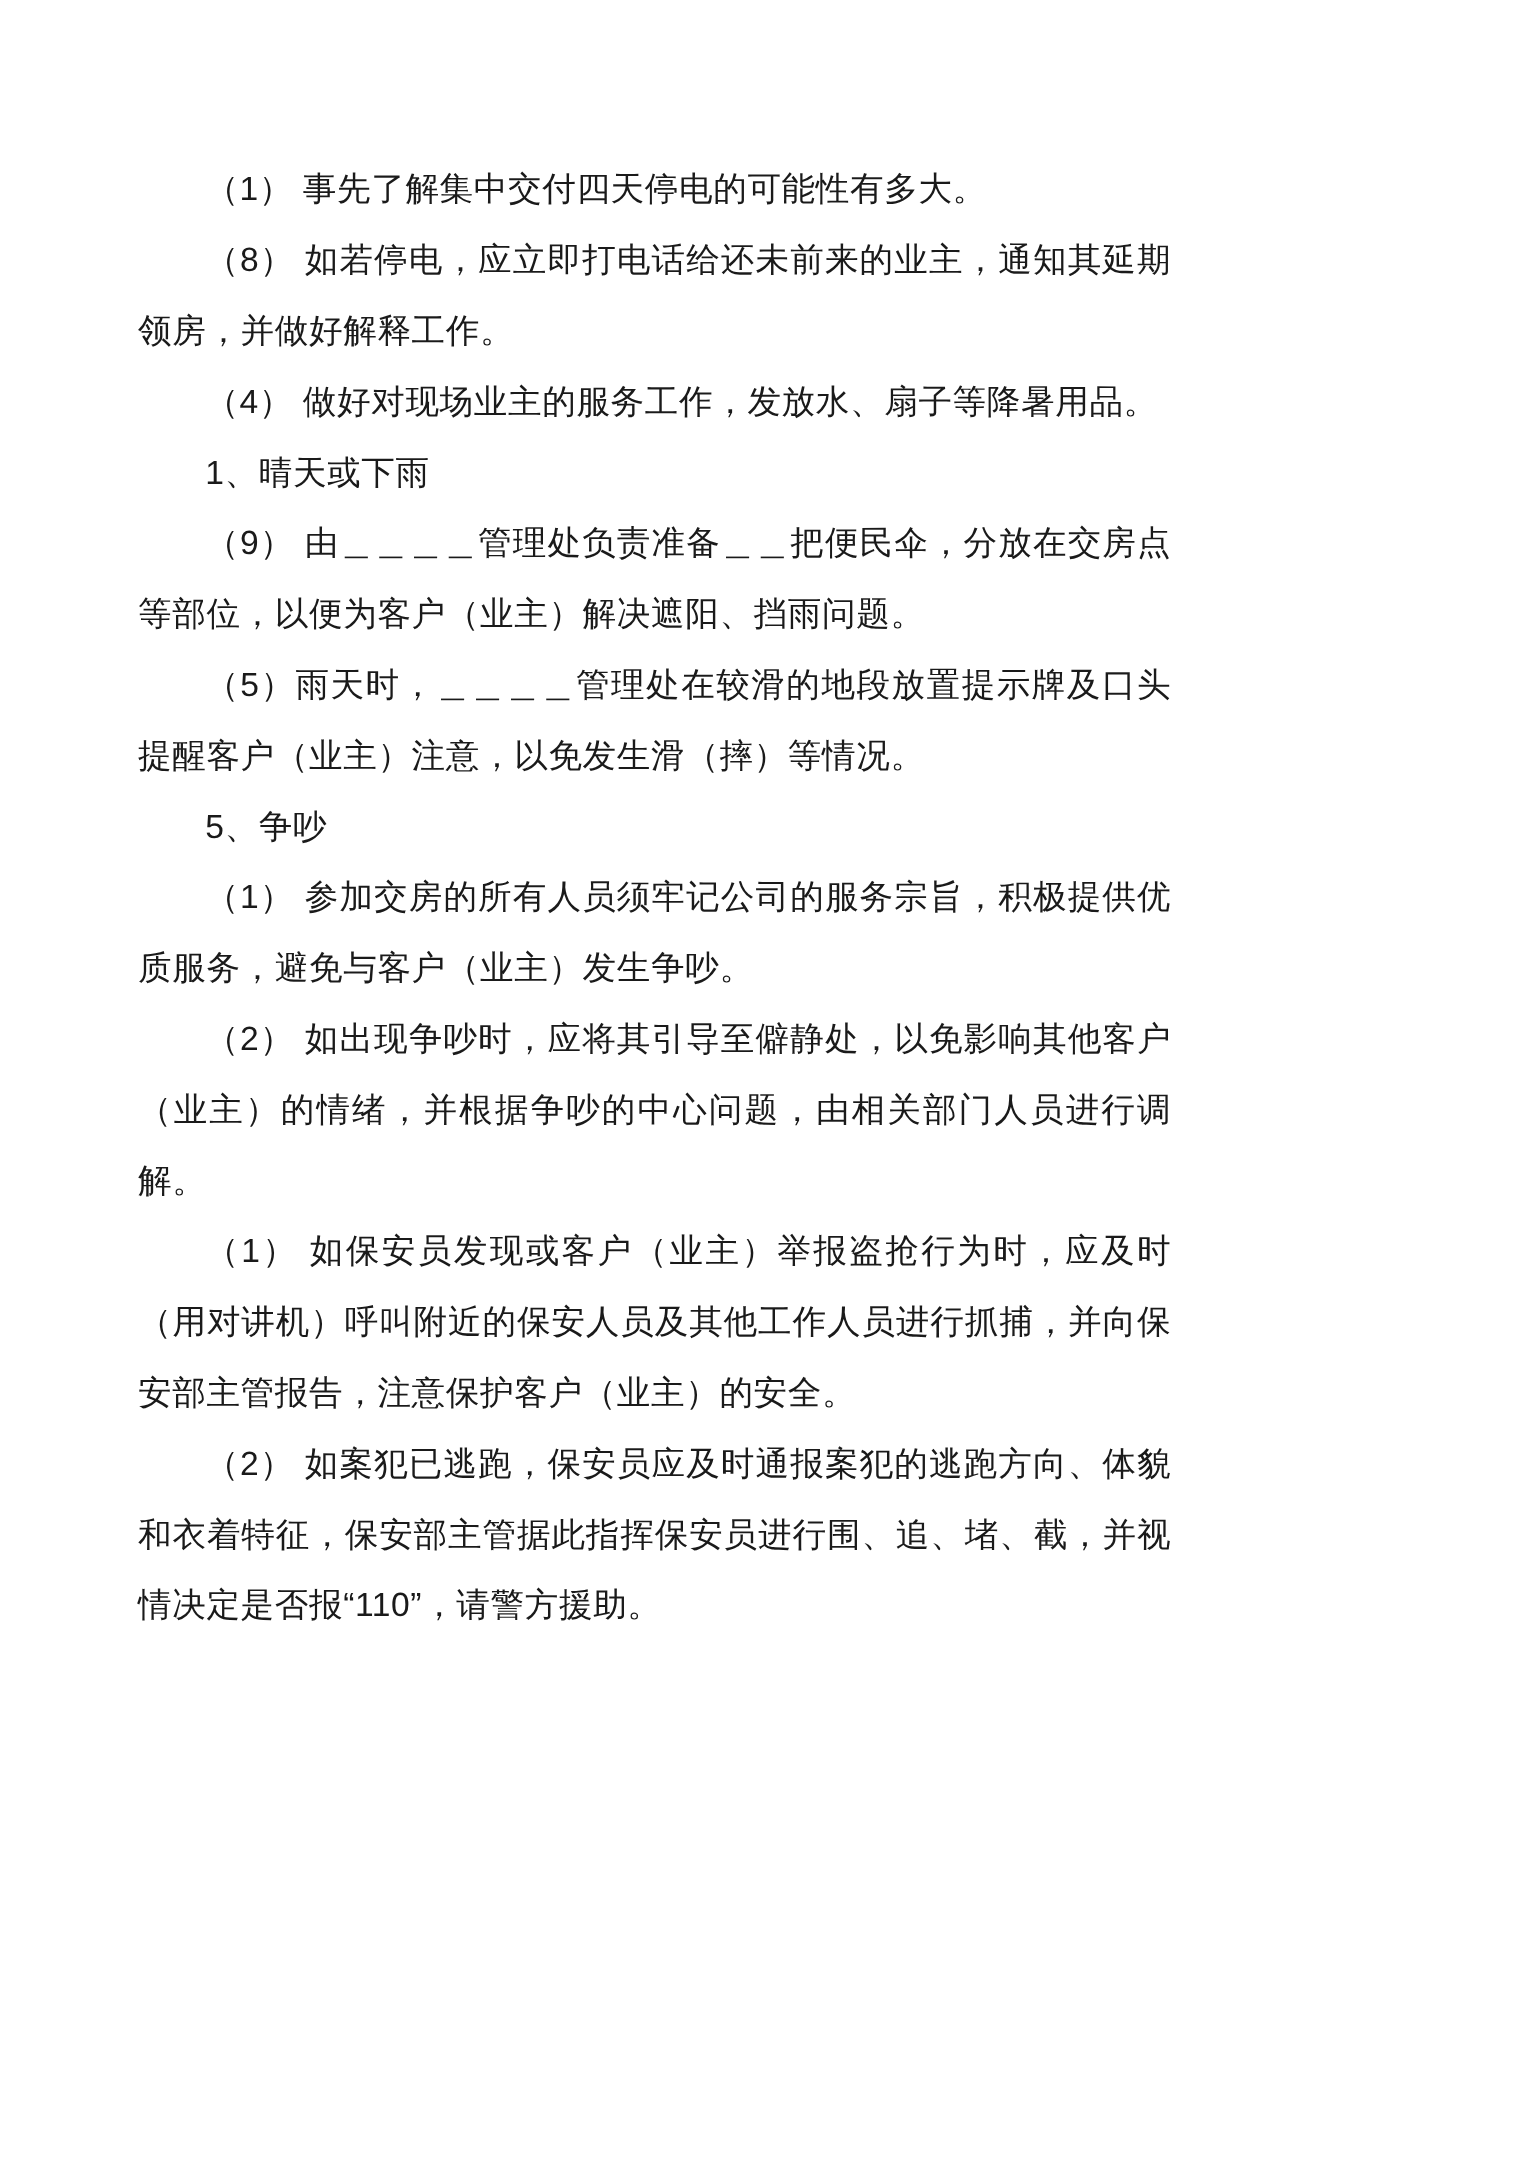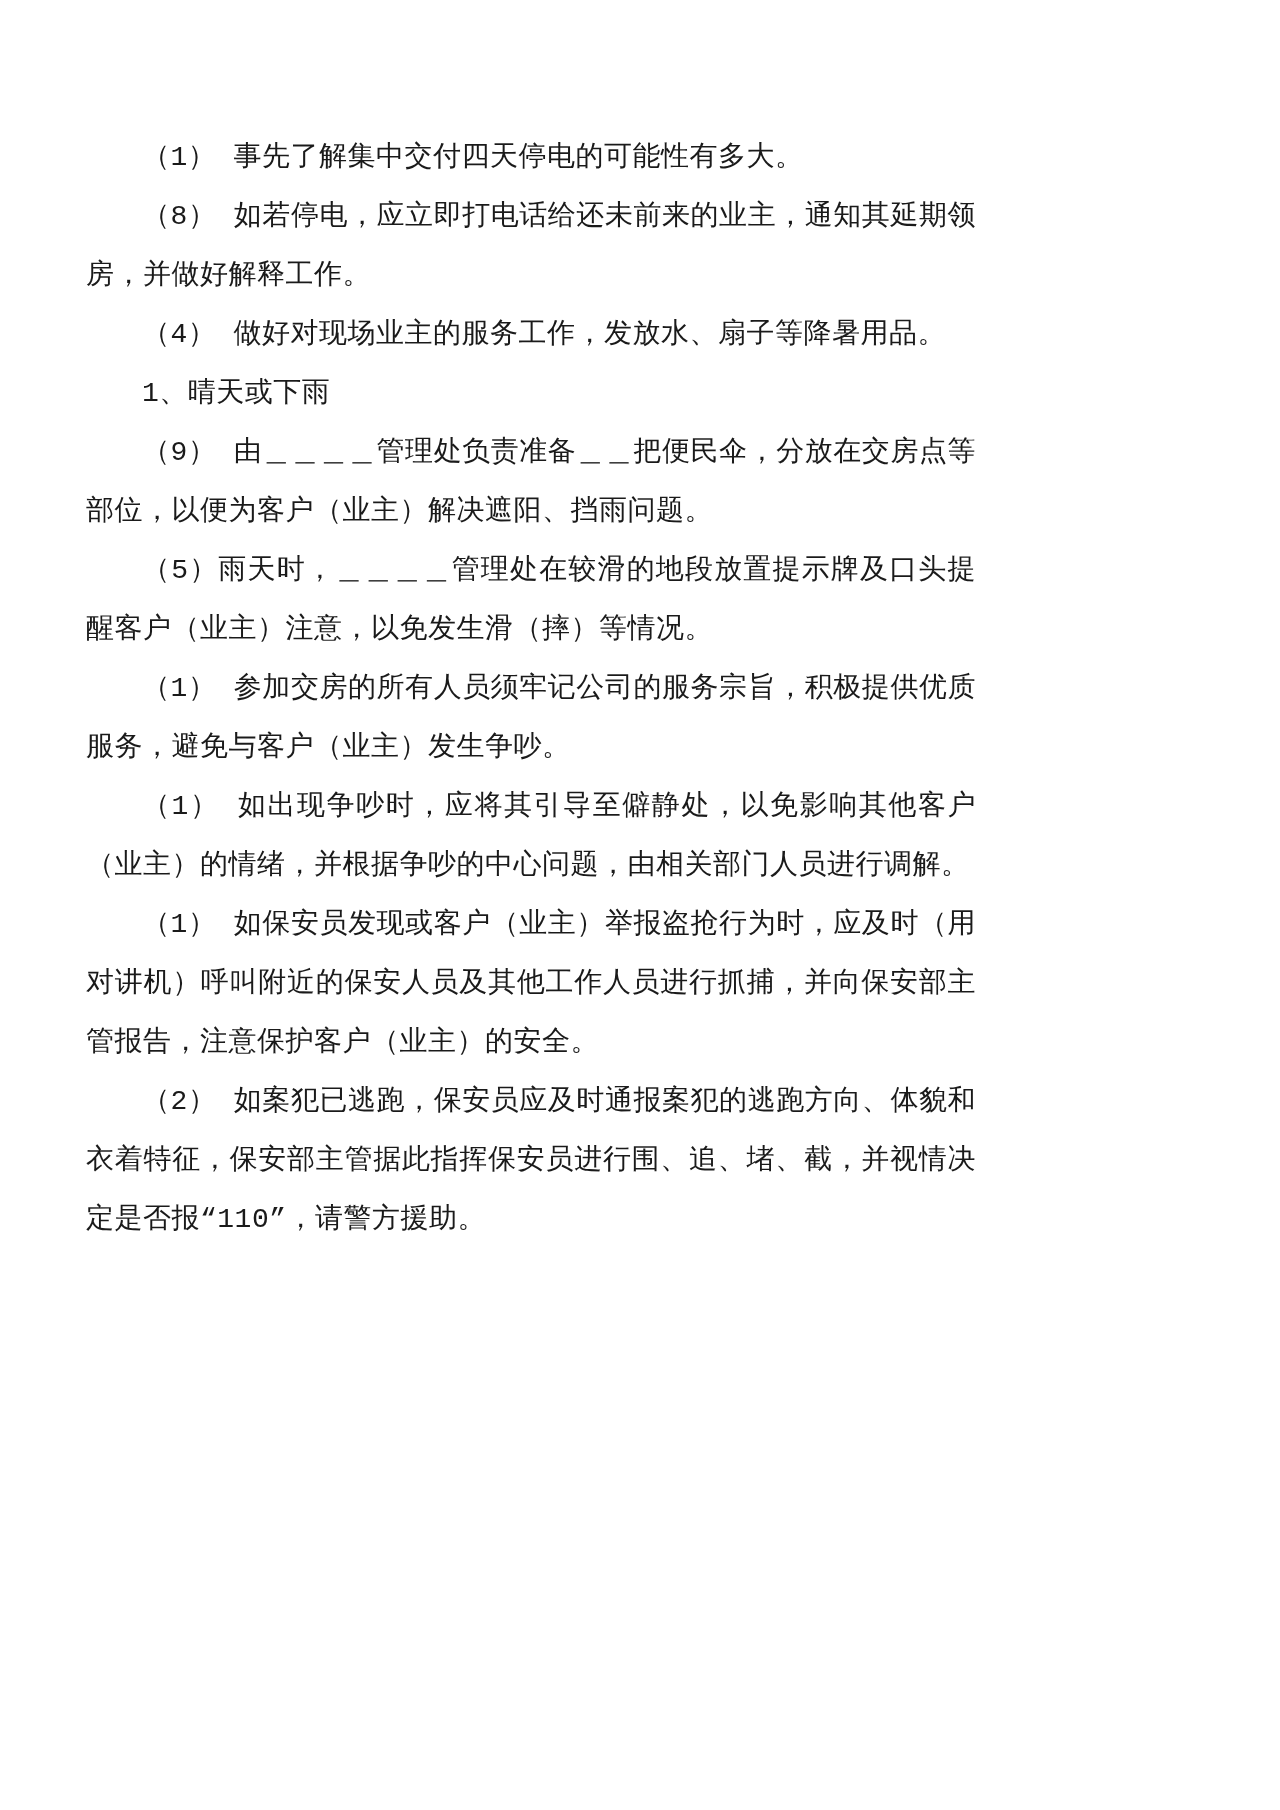--- a/index.html
+++ b/index.html
@@ -6,23 +6,23 @@
     margin: 0;
     padding: 0;
     background: #ffffff;
   }
   .page {
     position: relative;
     width: 1139px;
     height: 1810px;
     background: #ffffff;
     box-sizing: border-box;
-    padding: 128px 163px 60px 86px;
+    padding: 128px 163px 60px 115px;
     overflow: hidden;
-    font-family: Liberation Mono, monospace;
+    font-family: Liberation Sans, sans-serif;
     color: #1a1a1a;
   }
   .doc-body {
     width: 100%;
   }
   .doc-body p {
     margin: 0;
     padding: 0;
     font-size: 28px;
     line-height: 59px;
@@ -36,18 +36,19 @@
 <body>
 
 <div class="page">
   <div class="doc-body">
     <p>（1） 事先了解集中交付四天停电的可能性有多大。</p>
     <p>（8） 如若停电，应立即打电话给还未前来的业主，通知其延期领房，并做好解释工作。</p>
     <p>（4） 做好对现场业主的服务工作，发放水、扇子等降暑用品。</p>
     <p>1、晴天或下雨</p>
     <p>（9） 由＿＿＿＿管理处负责准备＿＿把便民伞，分放在交房点等部位，以便为客户（业主）解决遮阳、挡雨问题。</p>
     <p>（5）雨天时，＿＿＿＿管理处在较滑的地段放置提示牌及口头提醒客户（业主）注意，以免发生滑（摔）等情况。</p>
+    <p>5、争吵</p>
     <p>（1） 参加交房的所有人员须牢记公司的服务宗旨，积极提供优质服务，避免与客户（业主）发生争吵。</p>
-    <p>（1） 如出现争吵时，应将其引导至僻静处，以免影响其他客户（业主）的情绪，并根据争吵的中心问题，由相关部门人员进行调解。</p>
+    <p>（2） 如出现争吵时，应将其引导至僻静处，以免影响其他客户（业主）的情绪，并根据争吵的中心问题，由相关部门人员进行调解。</p>
     <p>（1） 如保安员发现或客户（业主）举报盗抢行为时，应及时（用对讲机）呼叫附近的保安人员及其他工作人员进行抓捕，并向保安部主管报告，注意保护客户（业主）的安全。</p>
     <p>（2） 如案犯已逃跑，保安员应及时通报案犯的逃跑方向、体貌和衣着特征，保安部主管据此指挥保安员进行围、追、堵、截，并视情决定是否报“110”，请警方援助。</p>
   </div>
 </div>
 
 </body></html>

